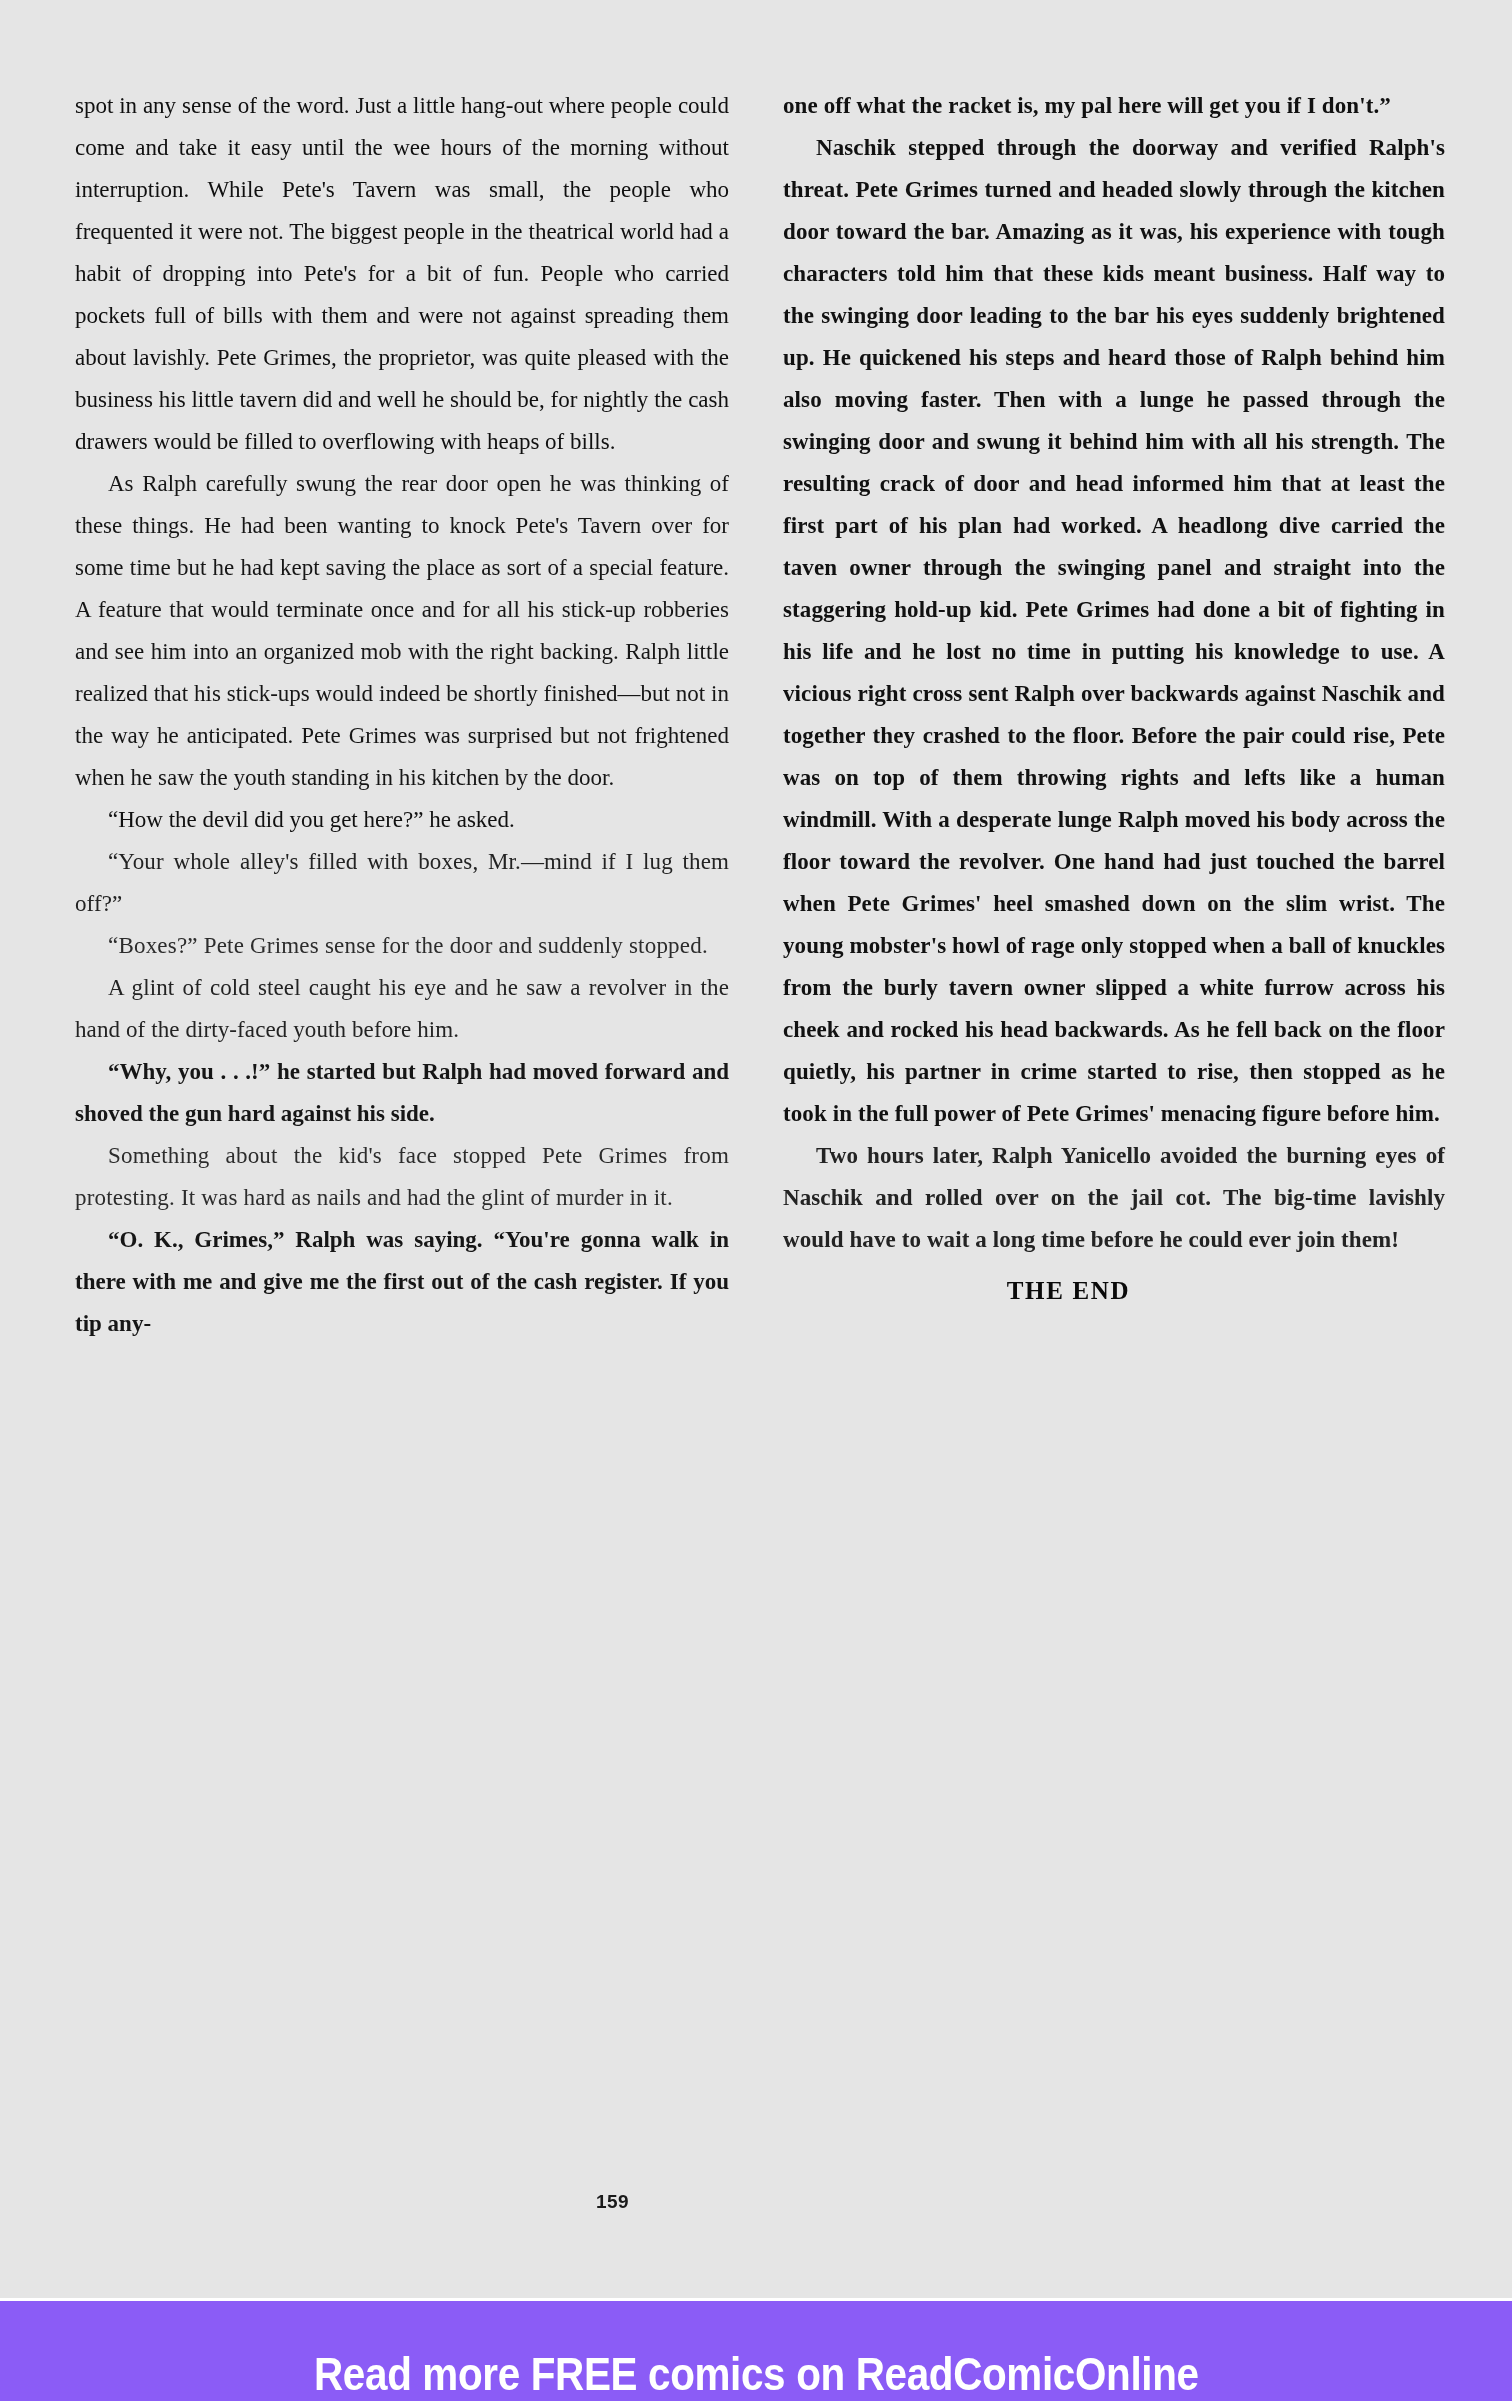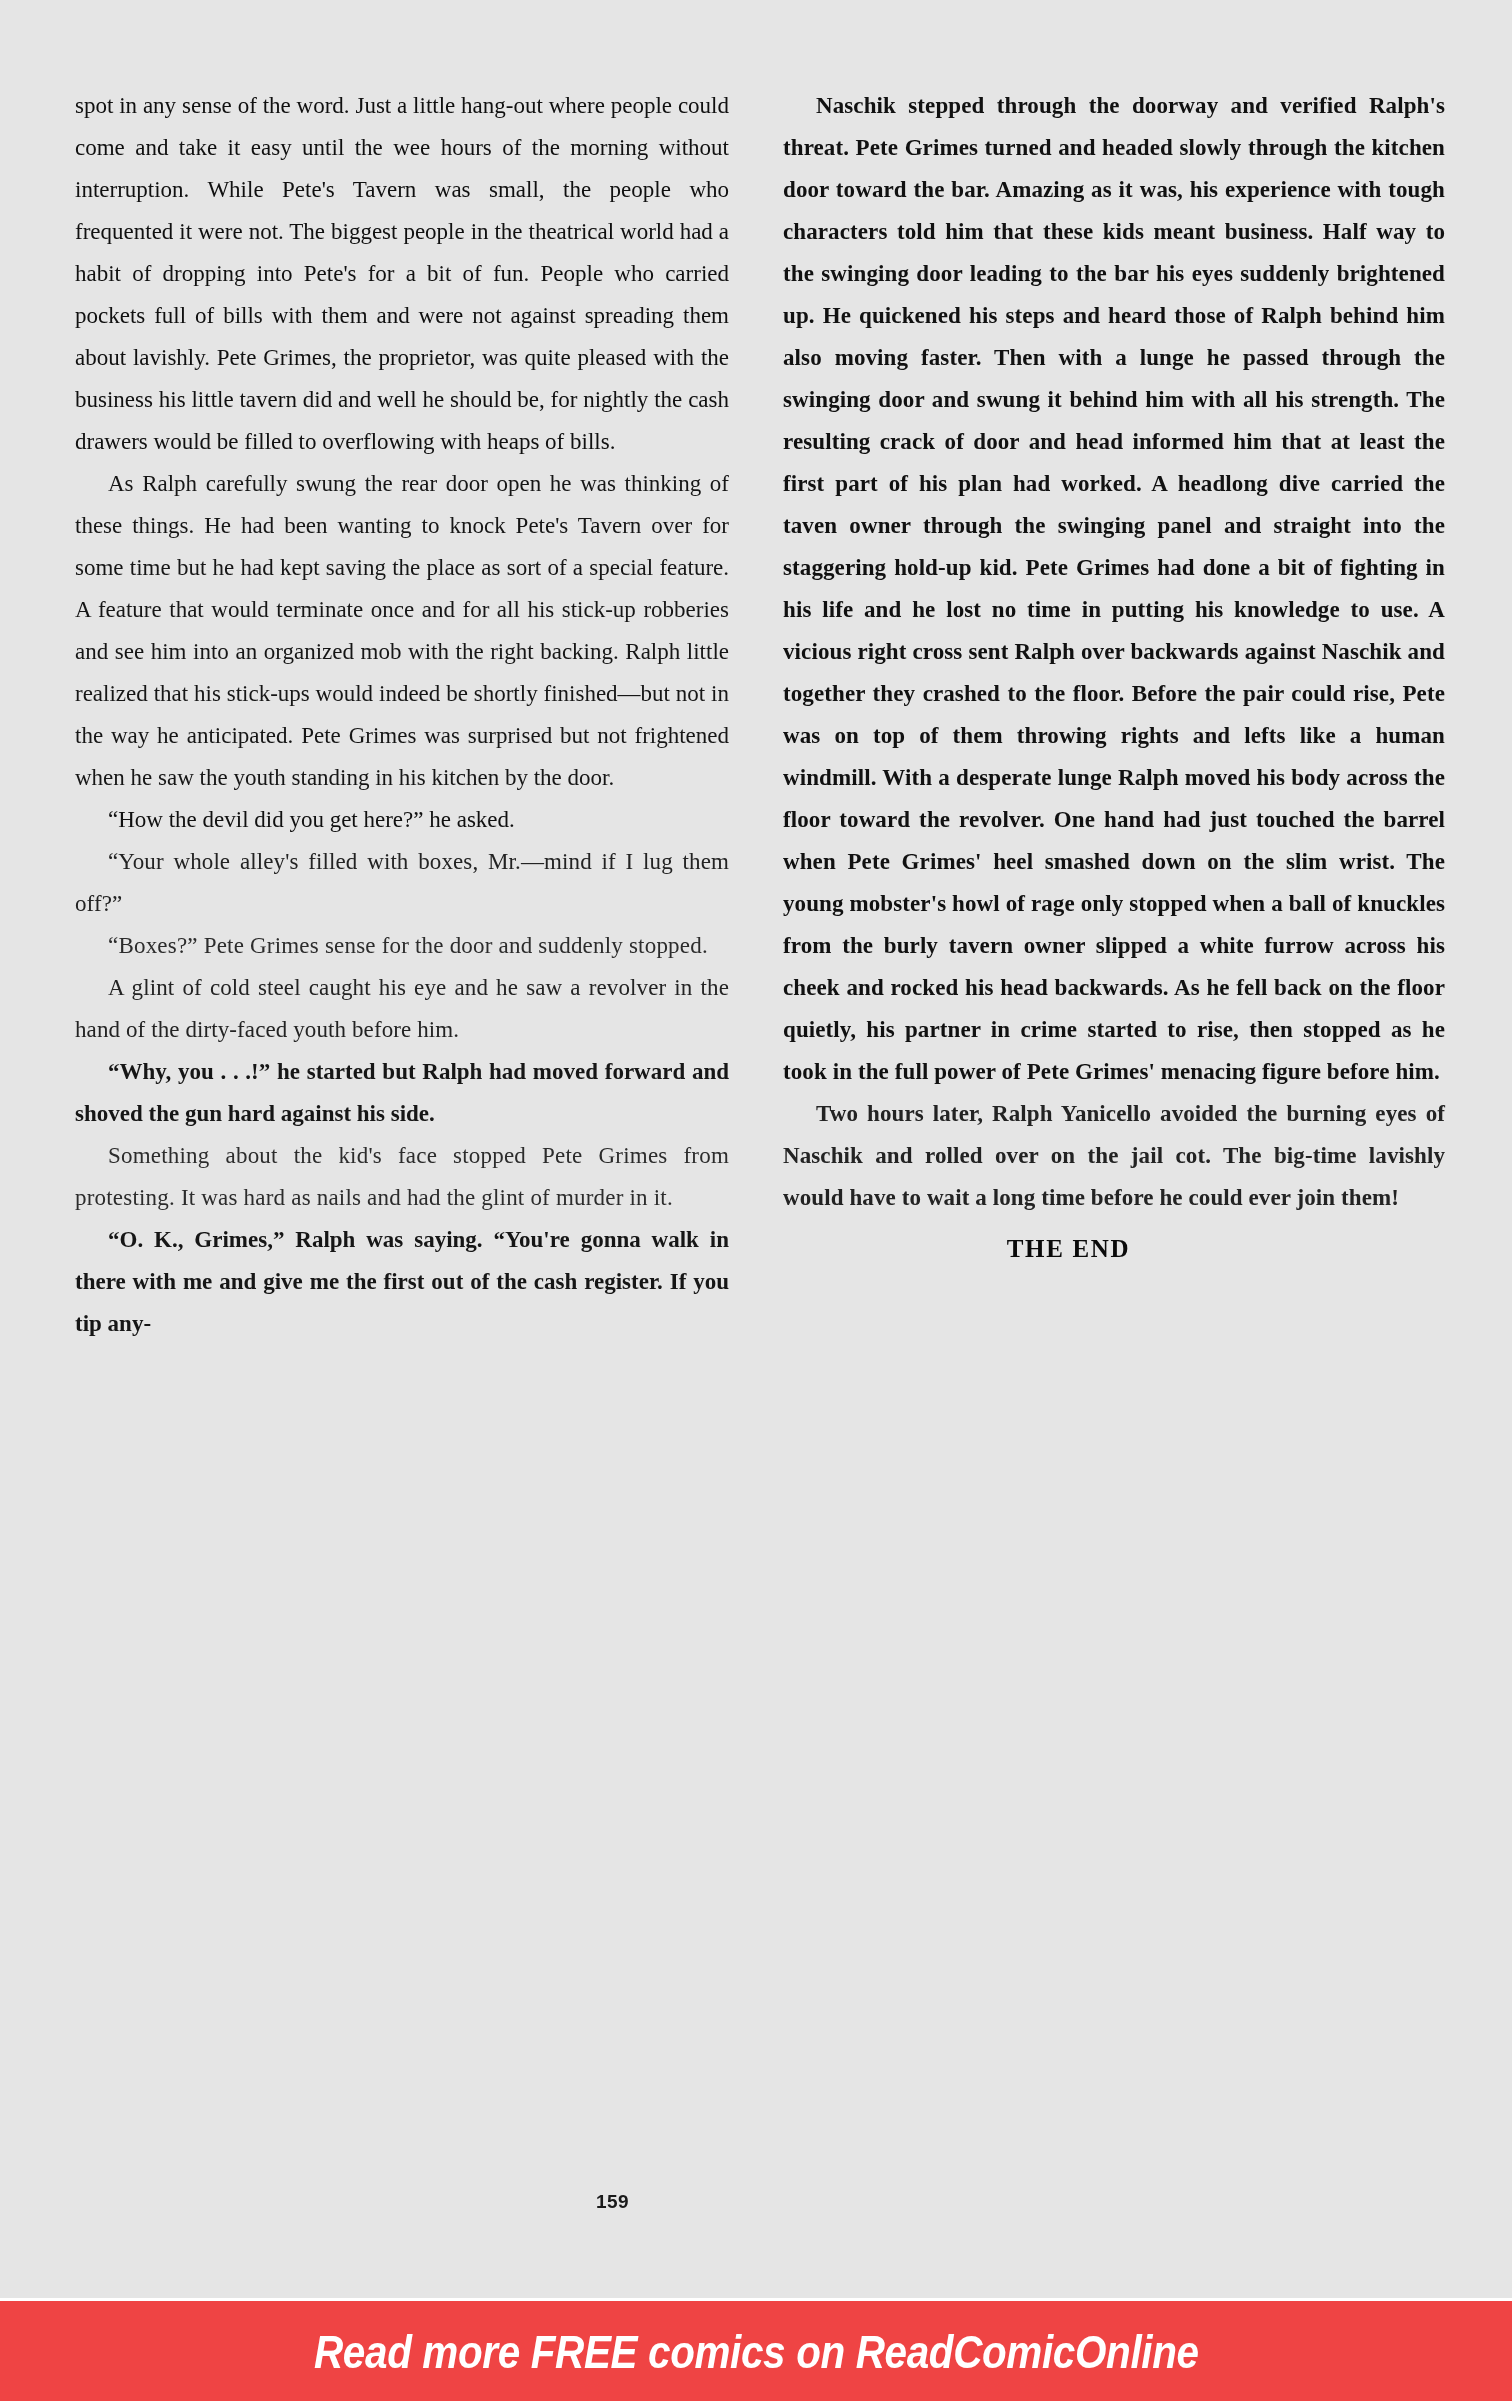--- a/index.html
+++ b/index.html
@@ -100,25 +100,24 @@
     letter-spacing: 0.4px;
   }
 
   
   #promo-banner {
     position: absolute;
     left: 0;
     top: 2301px;
     width: 1513px;
     height: 100px;
-    background: #ef4444;
+    background: #8b5cf6;
     display: flex;
-    align-items: center;
+    align-items: flex-end;
     justify-content: center;
-    font-style: italic;
   }
   #promo-text {
     color: #ffffff;
     font-family: "Liberation Sans Narrow", "Liberation Sans", "DejaVu Sans", sans-serif;
     font-size: 47px;
     font-weight: 700;
     letter-spacing: -0.4px;
     transform: scaleX(0.86);
     transform-origin: center center;
     white-space: nowrap;
@@ -137,20 +136,21 @@
       <p class="para ink-1">“How the devil did you get here?” he asked.</p>
       <p class="para ink-3">“Your whole alley's filled with boxes, Mr.—mind if I lug them off?”</p>
       <p class="para ink-4">“Boxes?”  Pete Grimes sense for the door and suddenly stopped.</p>
       <p class="para ink-3">A glint of cold steel caught his eye and he saw a revolver in the hand of the dirty-faced youth before him.</p>
       <p class="para ink-2 heavy">“Why, you . . .!” he started but Ralph had moved forward and shoved the gun hard against his side.</p>
       <p class="para ink-4">Something about the kid's face stopped Pete Grimes from protesting.  It was hard as nails and had the glint of murder in it.</p>
       <p class="para ink-2 heavy">“O. K., Grimes,” Ralph was saying. “You're gonna walk in there with me and give me the first out of the cash register.  If you tip any-</p>
     </div>
 
     <div class="text-column right-col">
+      <p class="para no-indent ink-6">one off what the racket is, my pal here will get you if I don't.”</p>
       <p class="para ink-6 bolder">Naschik stepped through the doorway and verified Ralph's threat.  Pete Grimes turned and headed slowly through the kitchen door toward the bar.  Amazing as it was, his experience with tough characters told him that these kids meant business.  Half way to the swinging door leading to the bar his eyes suddenly brightened up.  He quickened his steps and heard those of Ralph behind him also moving faster. Then with a lunge he passed through the swinging door and swung it behind him with all his strength.  The resulting crack of door and head informed him that at least the first part of his plan had worked.  A headlong dive carried the taven owner through the swinging panel and straight into the staggering hold-up kid.  Pete Grimes had done a bit of fighting in his life and he lost no time in putting his knowledge to use.  A vicious right cross sent Ralph over backwards against Naschik and together they crashed to the floor.  Before the pair could rise, Pete was on top of them throwing rights and lefts like a human windmill. With a desperate lunge Ralph moved his body across the floor toward the revolver. One hand had just touched the barrel when Pete Grimes' heel smashed down on the slim wrist.  The young mobster's howl of rage only stopped when a ball of knuckles from the burly tavern owner slipped a white furrow across his cheek and rocked his head backwards.  As he fell back on the floor quietly, his partner in crime started to rise, then stopped as he took in the full power of Pete Grimes' menacing figure before him.</p>
       <p class="para ink-3">Two hours later, Ralph Yanicello avoided the burning eyes of Naschik and rolled over on the jail cot.  The big-time lavishly would have to wait a long time before he could ever join them!</p>
 
       <div id="the-end">THE END</div>
     </div>
 
   </div>
 
   <div id="folio">159</div>
 

